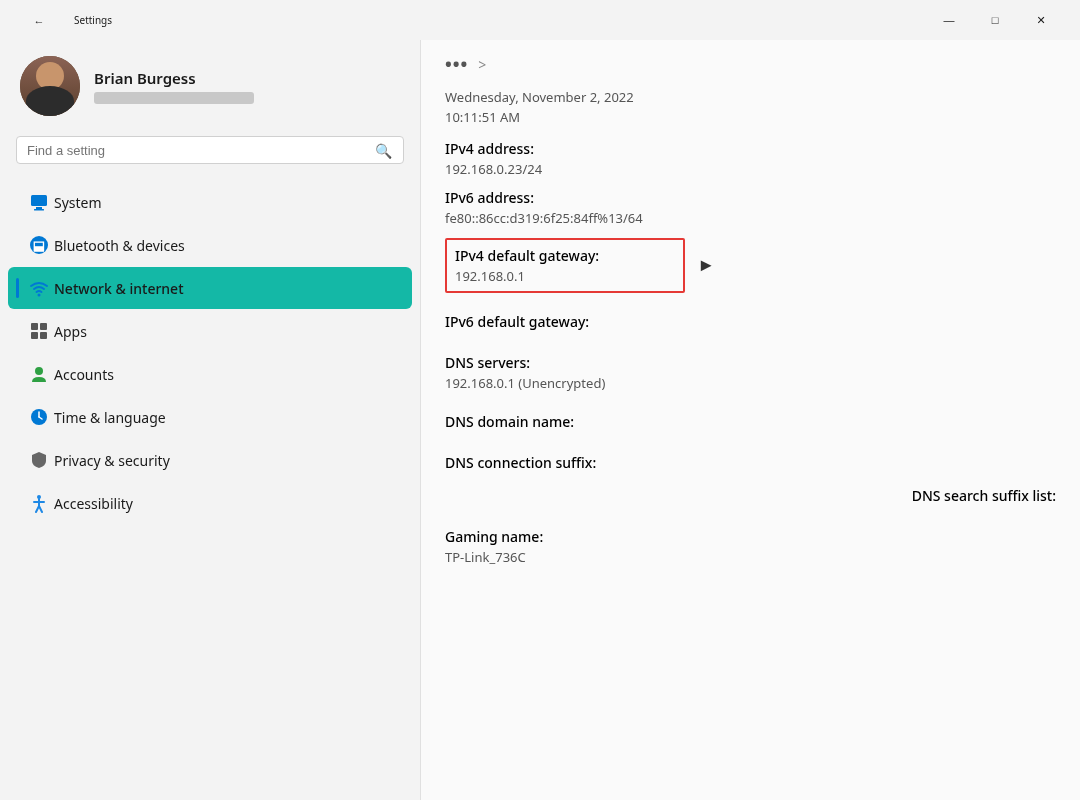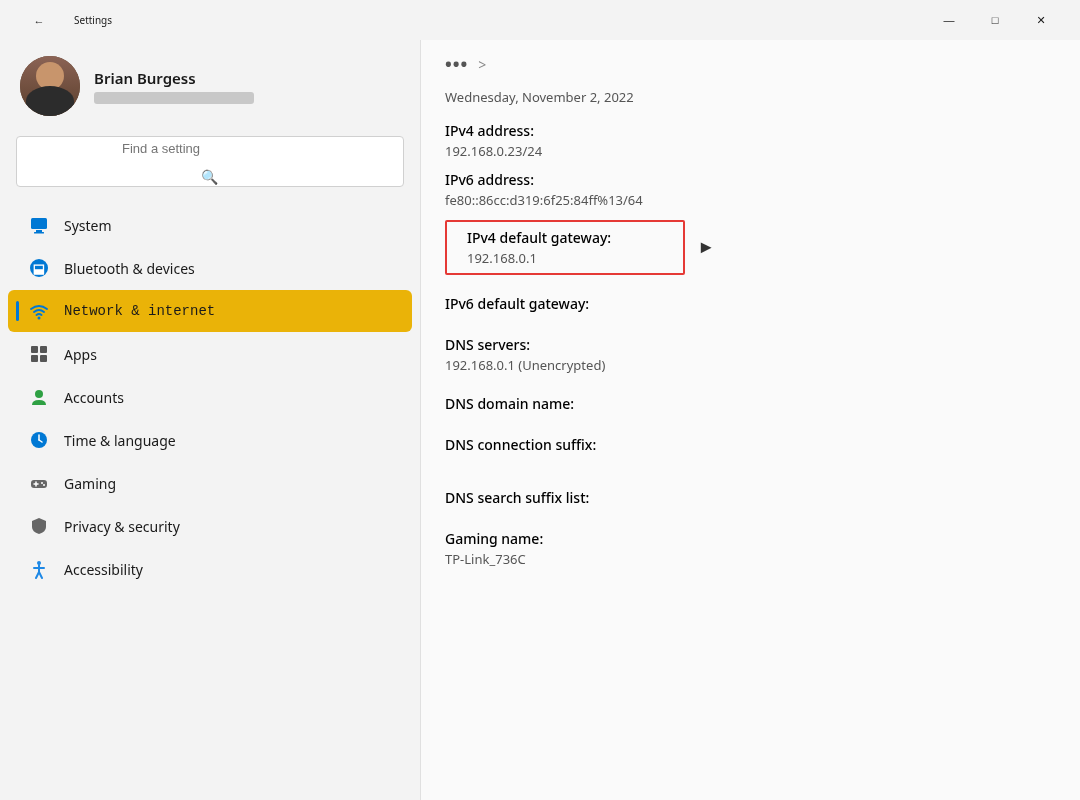--- a/index.html
+++ b/index.html
@@ -127,30 +127,29 @@
       background: #c8c8c8;
       border-radius: 3px;
     }
 
     
     .search-container {
       padding: 0 16px 16px 16px;
     }
     .search-box {
       width: 100%;
-      height: 51px;
+      height: 28px;
       background: white;
       border: 1px solid #d0d0d0;
       border-radius: 4px;
       display: flex;
       align-items: center;
       padding: 0 10px;
       gap: 8px;
       cursor: text;
-      flex-direction: column;
     }
     .search-input {
       flex: 1;
       border: none;
       outline: none;
       font-size: 13px;
       color: #666;
       background: transparent;
     }
     .search-icon-svg {
@@ -158,33 +157,32 @@
       font-size: 14px;
     }
 
     
     .nav-section {
       flex: 1;
     }
     .nav-item {
       display: flex;
       align-items: center;
-      gap: 14px;
+      gap: 4px;
       padding: 10px 20px;
       cursor: pointer;
       border-radius: 6px;
       margin: 1px 8px;
       font-size: 14px;
       color: #1a1a1a;
       position: relative;
     }
     .nav-item.active {
-      background: #eab308;
+      background: #14b8a6;
       font-weight: 500;
-      font-family: Liberation Mono, monospace;
     }
     .nav-item.active::before {
       content: '';
       position: absolute;
       left: 8px;
       top: 50%;
       transform: translateY(-50%);
       width: 3px;
       height: 20px;
       background: #0078d4;
@@ -259,21 +257,21 @@
     }
     .info-value {
       font-size: 13px;
       color: #555;
     }
 
     
     .highlight-box {
       border: 2px solid #e53935;
       border-radius: 2px;
-      padding: 6px 20px;
+      padding: 6px 8px;
       margin: 6px 0;
       display: inline-block;
       min-width: 240px;
     }
     .highlight-box .info-label {
       margin-bottom: 2px;
     }
 
     .datetime-section {
       font-size: 13px;
@@ -394,32 +392,20 @@
         <div class="nav-icon">
           <svg width="20" height="20" viewBox="0 0 20 20" fill="none">
             <circle cx="10" cy="10" r="8" fill="#0078d4"></circle>
             <line x1="10" y1="5" x2="10" y2="10" stroke="white" stroke-width="1.5" stroke-linecap="round"></line>
             <line x1="10" y1="10" x2="13" y2="12" stroke="white" stroke-width="1.5" stroke-linecap="round"></line>
           </svg>
         </div>
         <span>Time &amp; language</span>
       </div>
 
-      <div class="nav-item">
-        <div class="nav-icon">
-          <svg width="20" height="20" viewBox="0 0 20 20" fill="none">
-            <rect x="2" y="7" width="16" height="8" rx="3" fill="#666"></rect>
-            <line x1="7" y1="9" x2="7" y2="13" stroke="white" stroke-width="1.5" stroke-linecap="round"></line>
-            <line x1="5" y1="11" x2="9" y2="11" stroke="white" stroke-width="1.5" stroke-linecap="round"></line>
-            <circle cx="13" cy="10" r="1" fill="white"></circle>
-            <circle cx="15" cy="12" r="1" fill="white"></circle>
-          </svg>
-        </div>
-        <span>Gaming</span>
-      </div>
 
       <div class="nav-item">
         <div class="nav-icon">
           <svg width="20" height="20" viewBox="0 0 20 20" fill="none">
             <path d="M10 2 L17 5 L17 11 Q17 16 10 18 Q3 16 3 11 L3 5 Z" fill="#666"></path>
           </svg>
         </div>
         <span>Privacy &amp; security</span>
       </div>
 
@@ -443,20 +429,21 @@
 
     <div class="content-header">
       <span class="breadcrumb-dots">•••</span>
       <span class="breadcrumb-arrow">&gt;</span>
     </div>
 
     <div class="content-scroll">
 
       <div class="datetime-section">
         <div class="date">Wednesday, November 2, 2022</div>
+        <div class="time">10:11:51 AM</div>
       </div>
 
       <div class="info-section">
 
         
         <div class="info-row">
           <div class="info-label">IPv4 address:</div>
           <div class="info-value">192.168.0.23/24</div>
         </div>
 
@@ -492,21 +479,21 @@
           <div class="info-value"></div>
         </div>
 
         
         <div class="info-row" style="margin-top:10px;">
           <div class="info-label">DNS connection suffix:</div>
           <div class="info-value"></div>
         </div>
 
         
-        <div class="info-row" style="margin-top:22px;">
+        <div class="info-row" style="margin-top:2px;text-align:right;">
           <div class="info-label">DNS search suffix list:</div>
           <div class="info-value"></div>
         </div>
 
         
         <div class="info-row" style="margin-top:10px;">
           <div class="info-label">Gaming name:</div>
           <div class="info-value">TP-Link_736C</div>
         </div>
 

